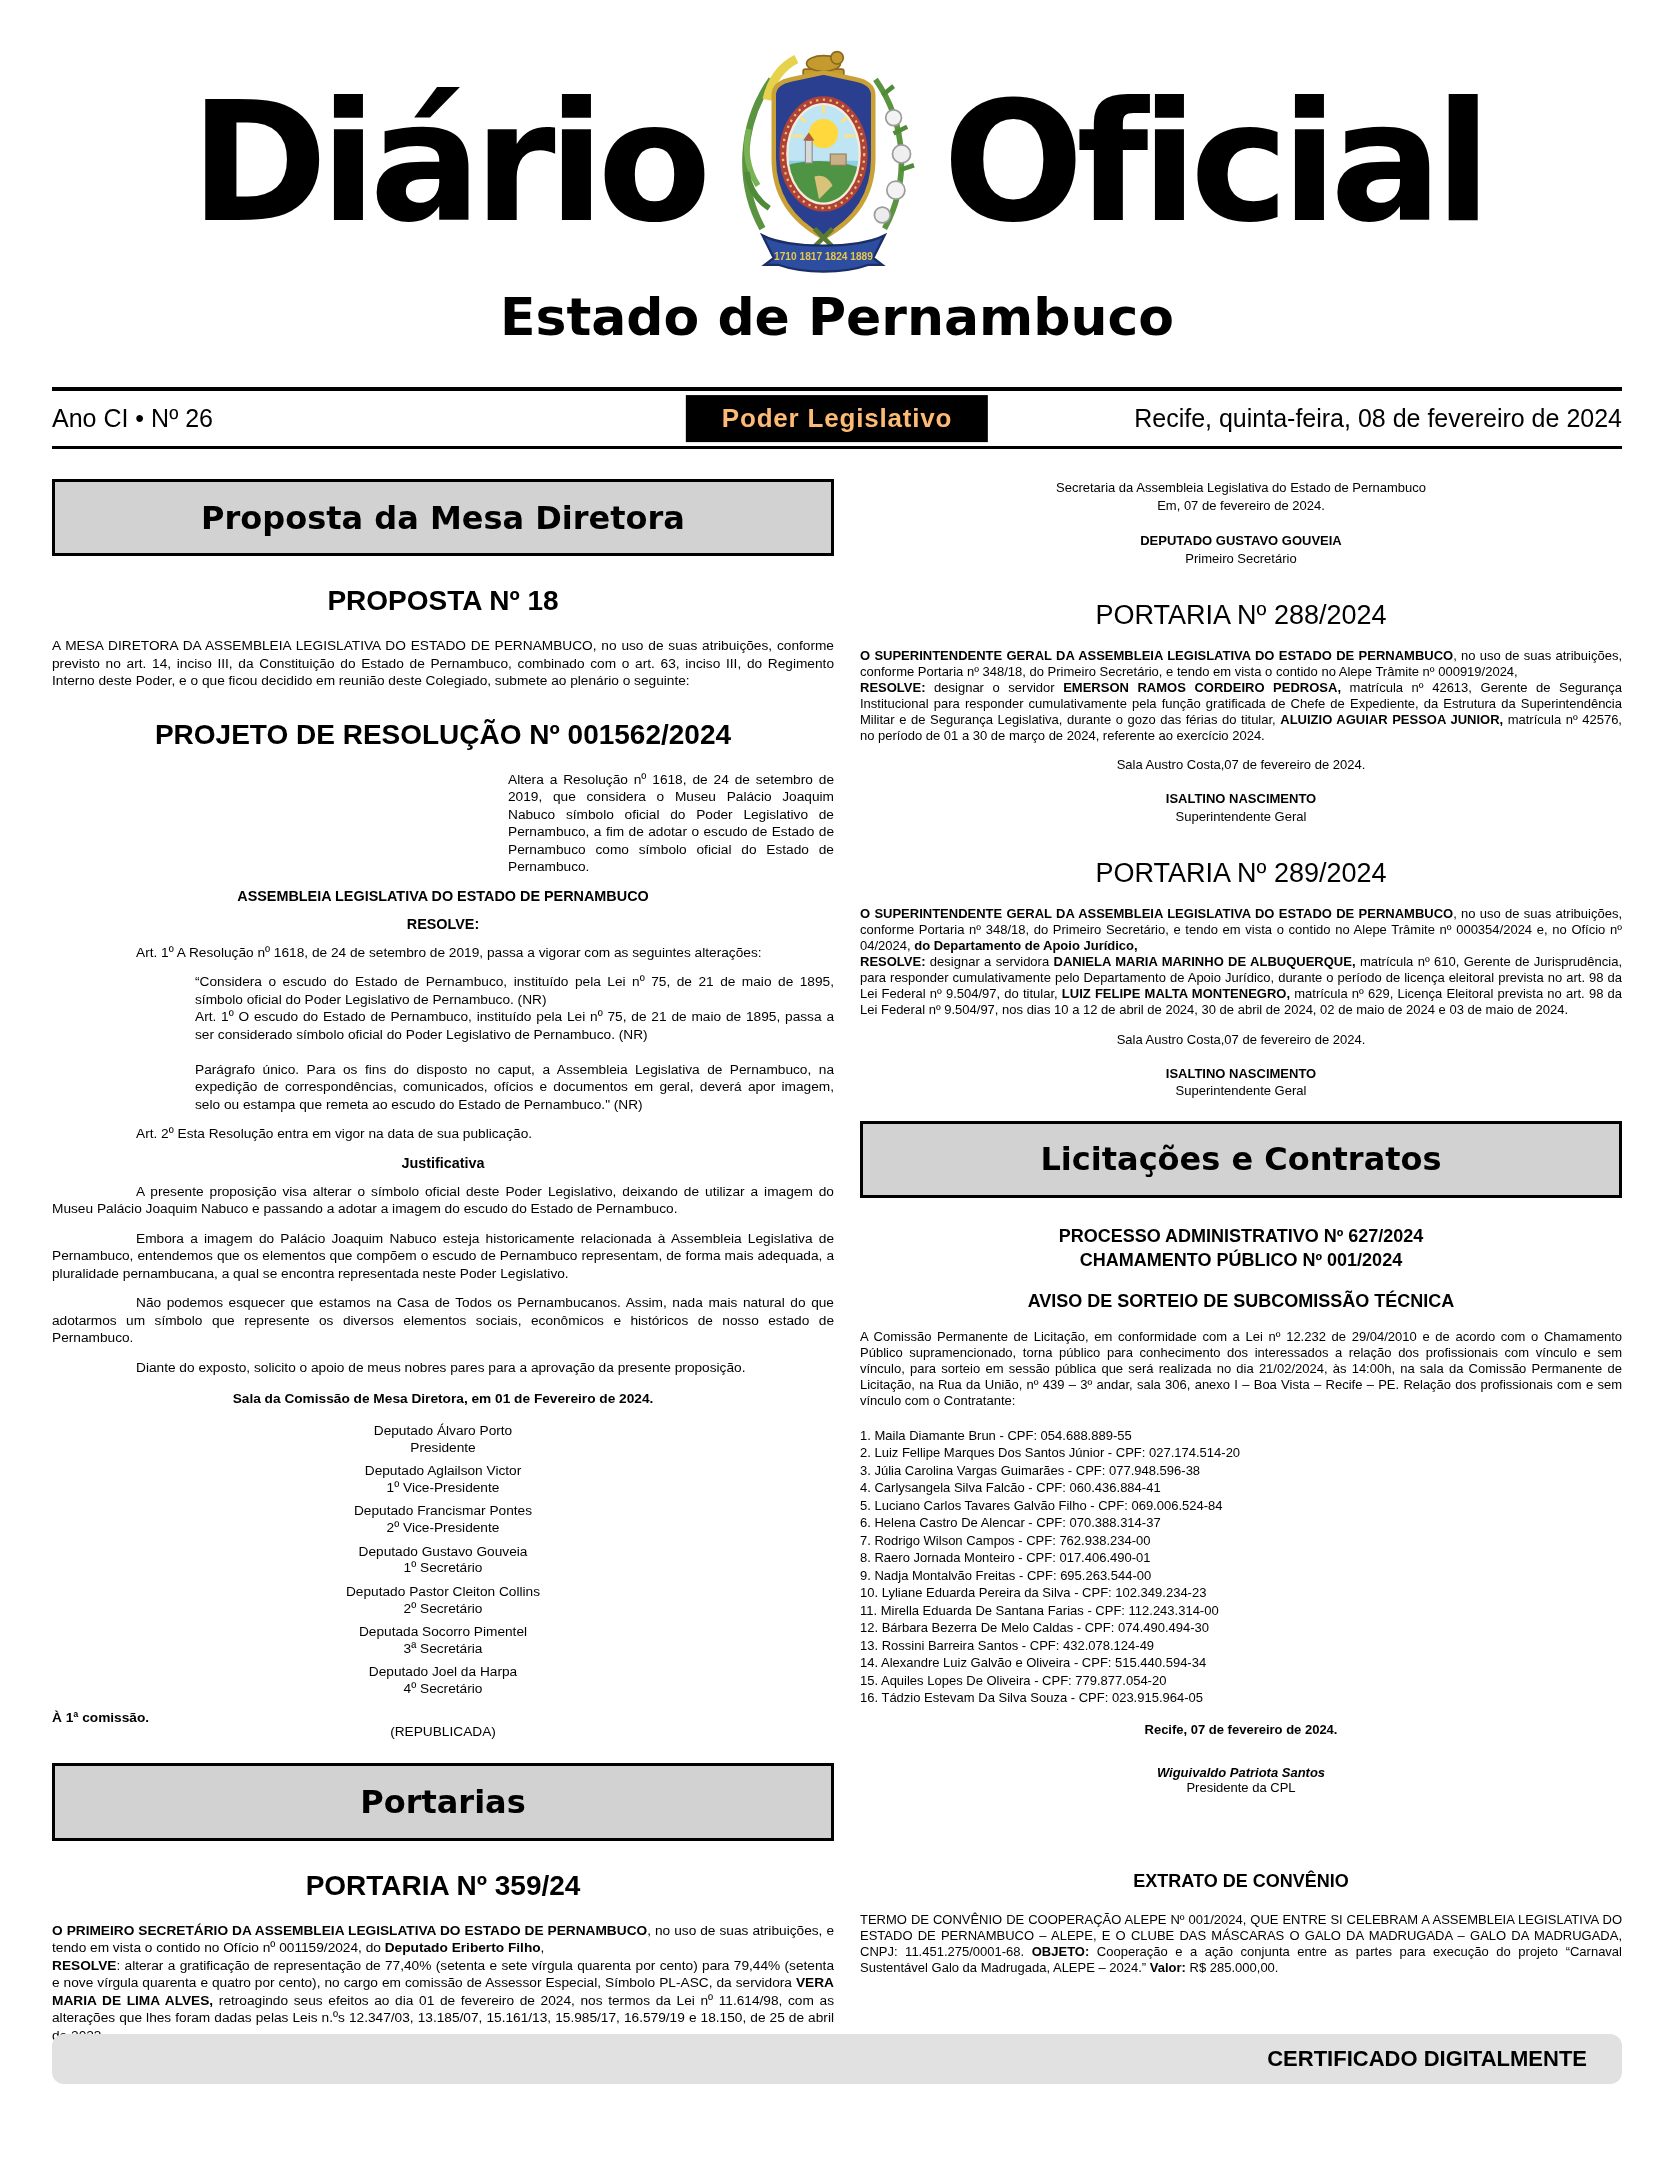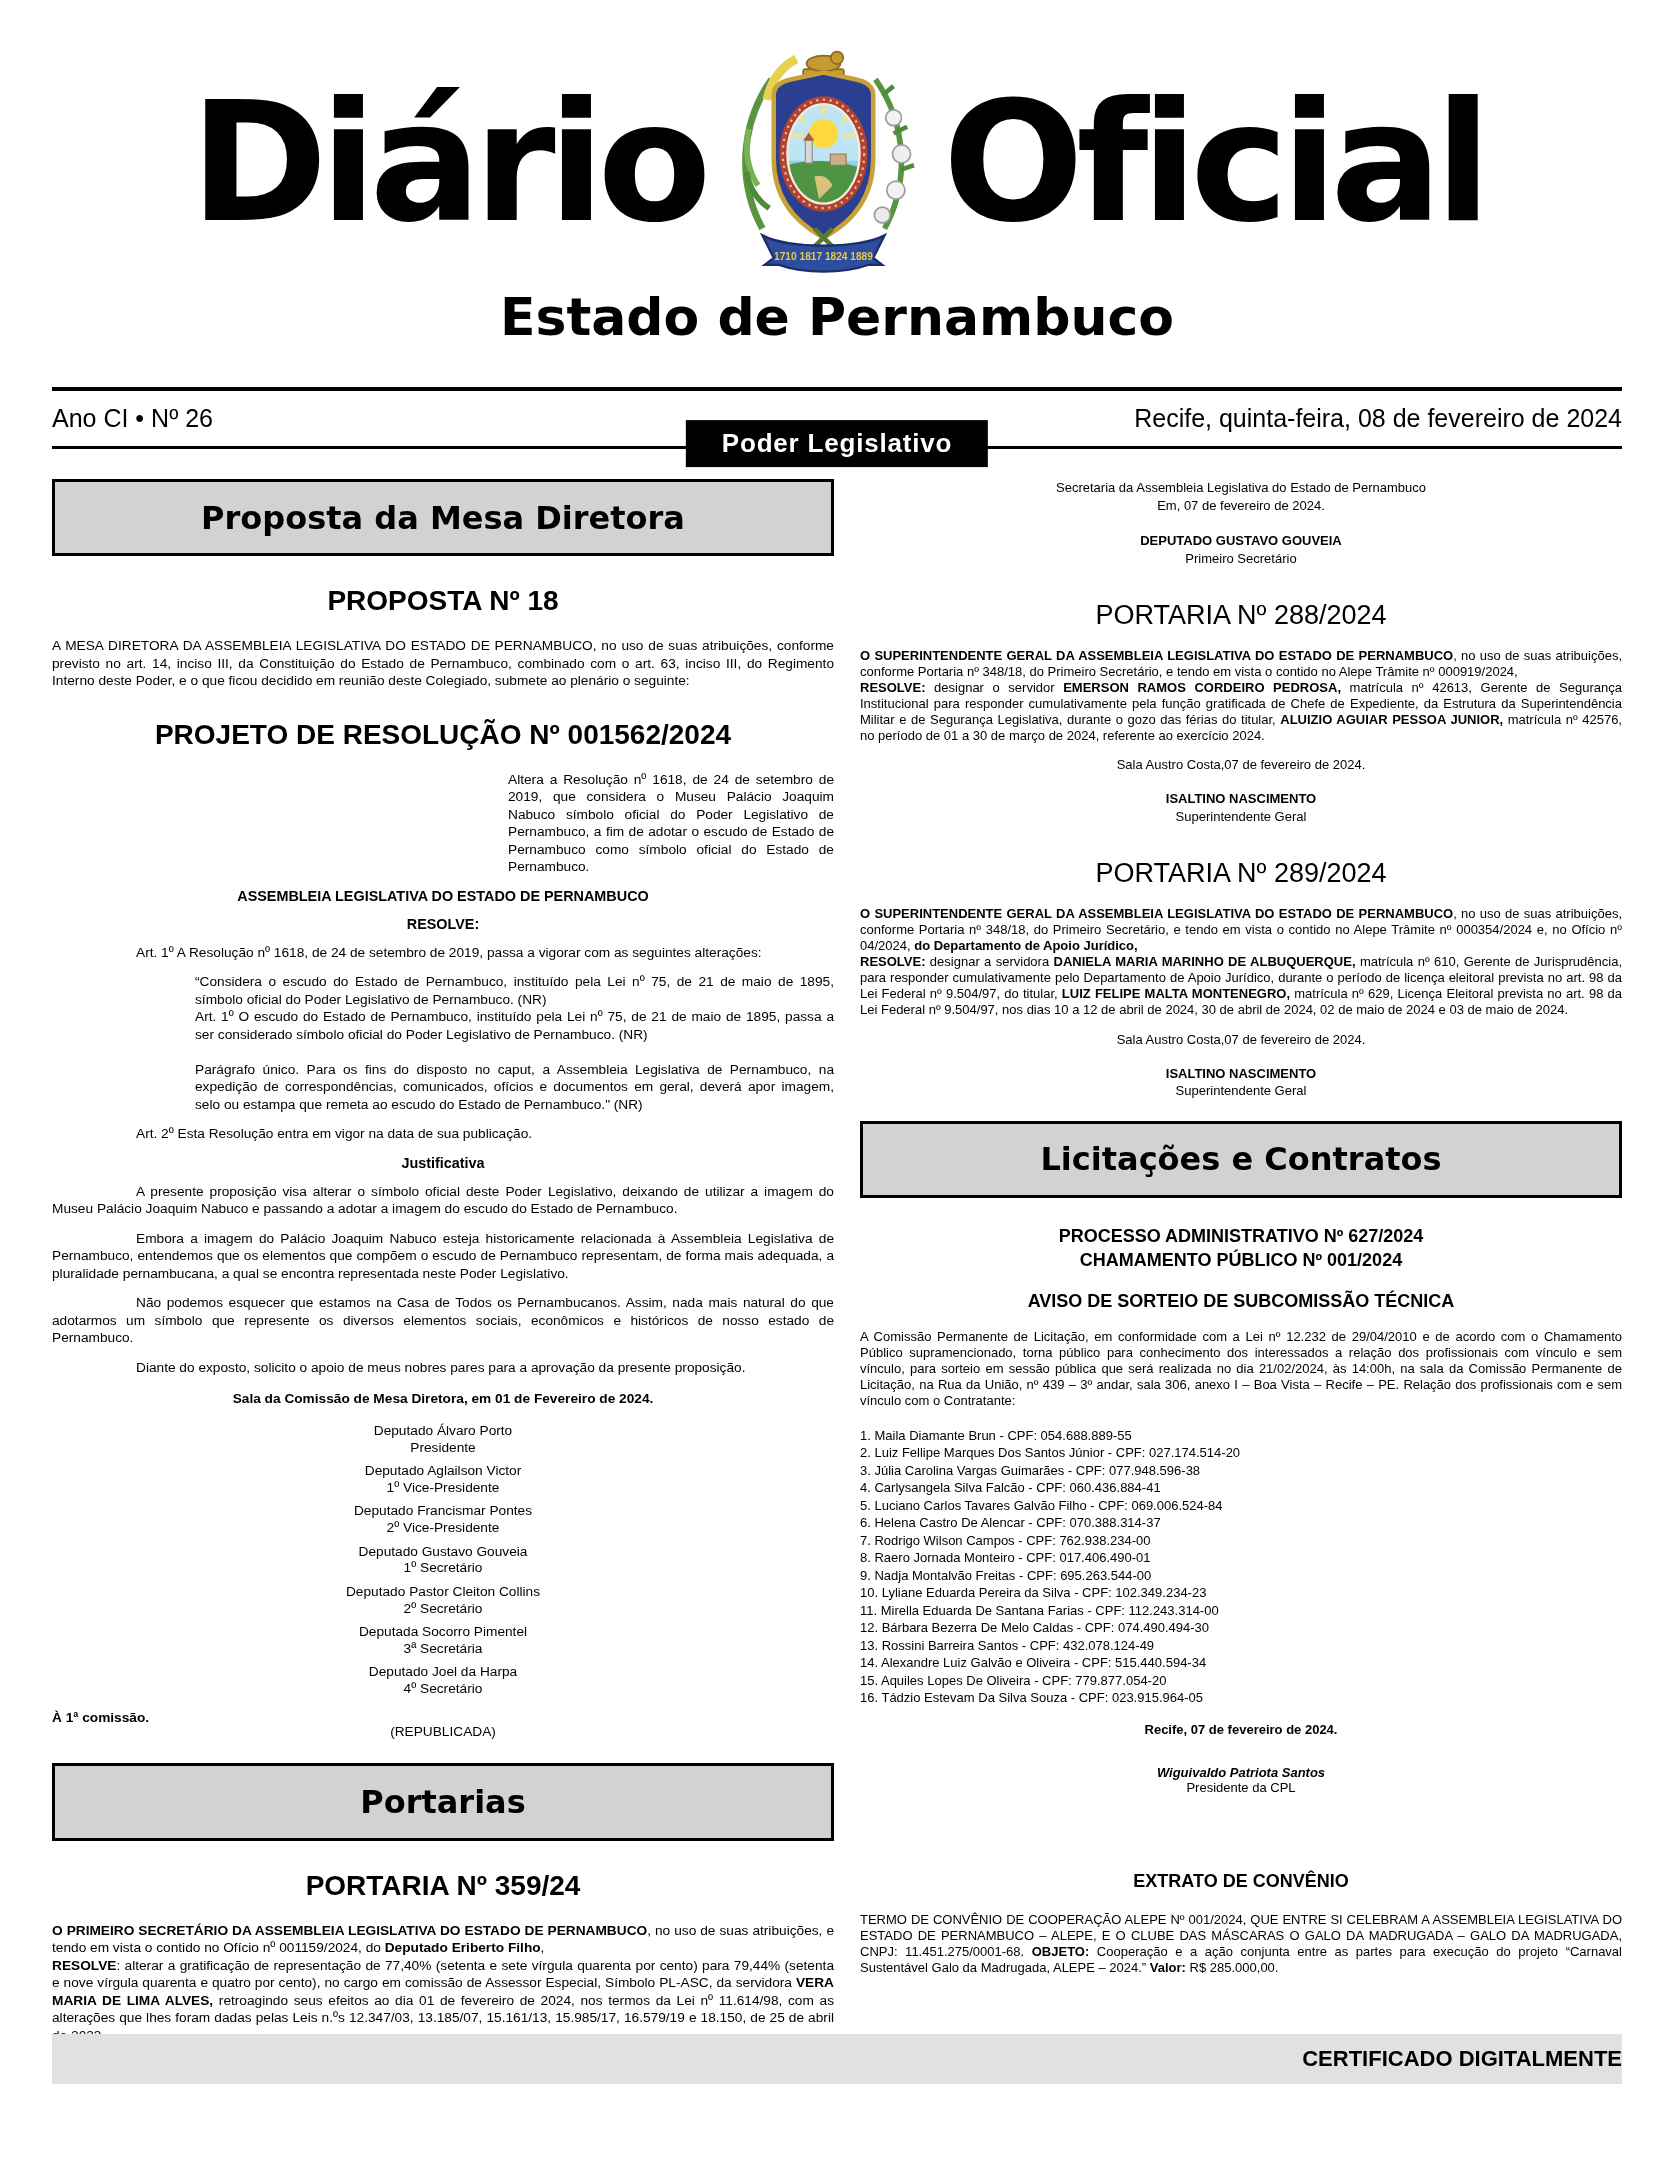--- a/index.html
+++ b/index.html
@@ -14,22 +14,22 @@
   .mast-title{font-family:"DejaVu Sans","Liberation Sans",sans-serif;font-weight:bold;
               font-size:166px;line-height:1;letter-spacing:-7.6px;white-space:nowrap;}
   .mast-sub{text-align:center;font-family:"DejaVu Sans","Liberation Sans",sans-serif;
             font-weight:bold;font-size:52px;line-height:61px;margin-top:6px;letter-spacing:0;}
   .rule1{border-top:4.6px solid #000;margin-top:39px;}
 
   
   .infobar{position:relative;display:flex;align-items:center;justify-content:space-between;
            height:55px;border-bottom:3.8px solid #000;font-size:25px;}
   .badge{position:absolute;left:50%;top:50%;transform:translate(-50%,-50%);
-         background:#000;color:#ffffff;font-weight:bold;font-size:26px;
-         padding:8.4px 36px;letter-spacing:0.8px;white-space:nowrap;margin-top:25px;}
+         background:#000;color:#fdba74;font-weight:bold;font-size:26px;
+         padding:8.4px 36px;letter-spacing:0.8px;white-space:nowrap;}
 
   
   .columns{display:grid;grid-template-columns:782px 1fr;column-gap:26px;margin-top:30px;}
 
   .sbox{border:3px solid #000;background:#d2d2d2;text-align:center;font-weight:bold;
         font-size:32px;padding:16.7px 0;font-family:"DejaVu Sans","Liberation Sans",sans-serif;}
 
   
   .h-big{font-size:28px;font-weight:bold;text-align:center;margin:29px 0 20px;}
   .h-small{font-size:14.4px;font-weight:bold;text-align:center;margin:6px 0 12px;}
@@ -59,21 +59,21 @@
   .prof{font-size:13px;line-height:17.5px;margin:0;}
   .recife{font-size:13px;font-weight:bold;text-align:center;margin-top:15px;}
   .cpl-name{font-size:13px;font-weight:bold;font-style:italic;text-align:center;margin-top:28px;}
   .cpl-role{font-size:13px;text-align:center;}
   .extr-h{font-size:18px;font-weight:bold;text-align:center;margin-top:76px;}
   .extr-p{margin-top:20px;}
 
   
   .footer{position:absolute;left:52px;right:52px;top:2034px;height:50px;background:#e1e1e1;
           display:flex;align-items:center;justify-content:flex-end;
-          font-weight:bold;font-size:22px;box-sizing:border-box;}
+          padding-right:35px;font-weight:bold;font-size:22px;box-sizing:border-box;border-radius:12px;}
 </style>
 </head>
 <body>
 
 <div class="page">
   <div class="inner">
 
     <div class="mast-row">
       <span class="mast-title">Diário</span>
 

